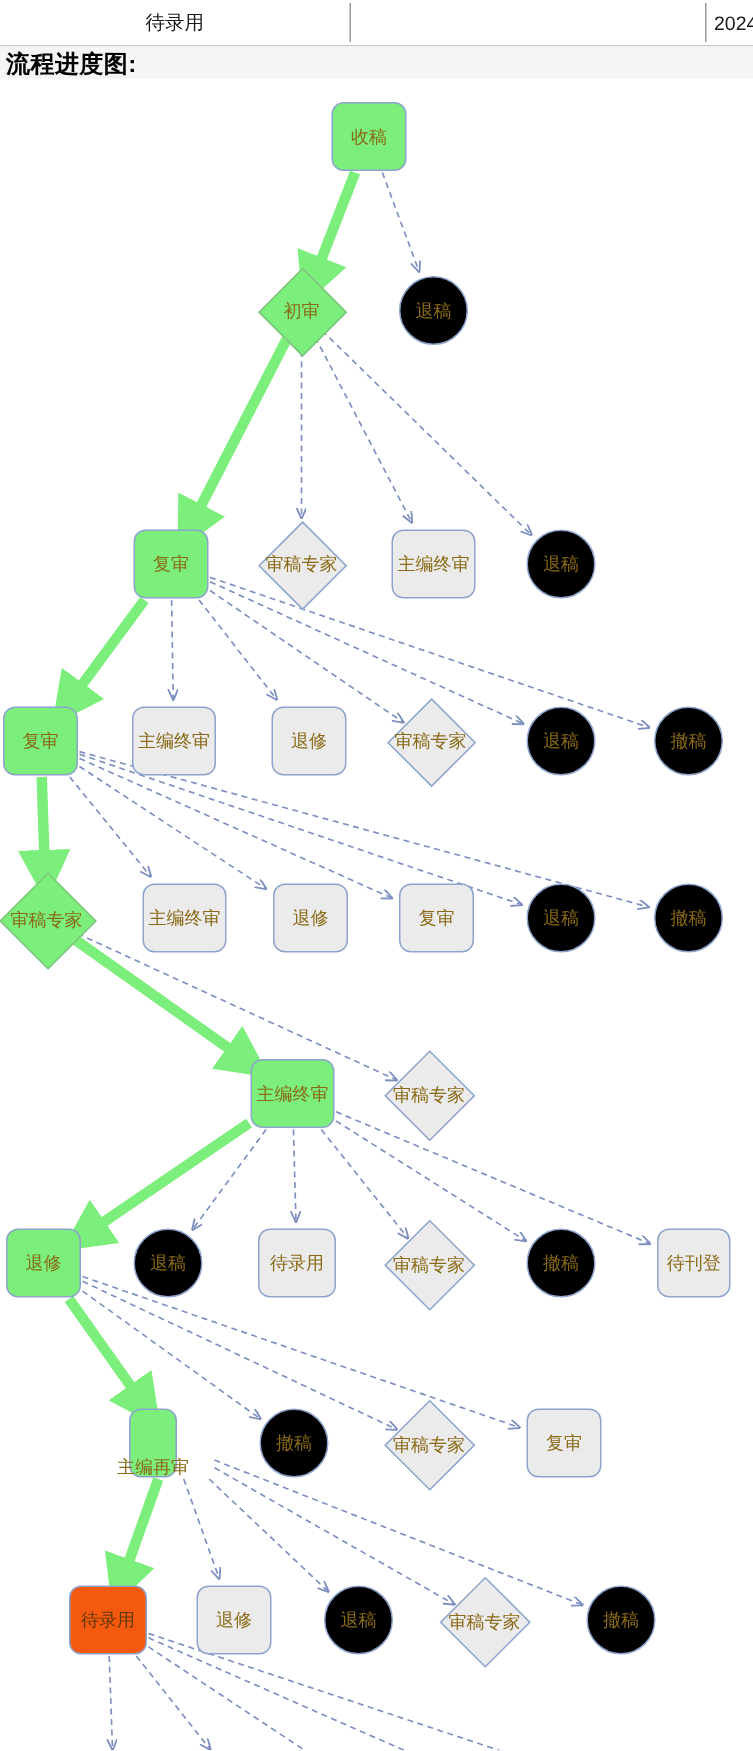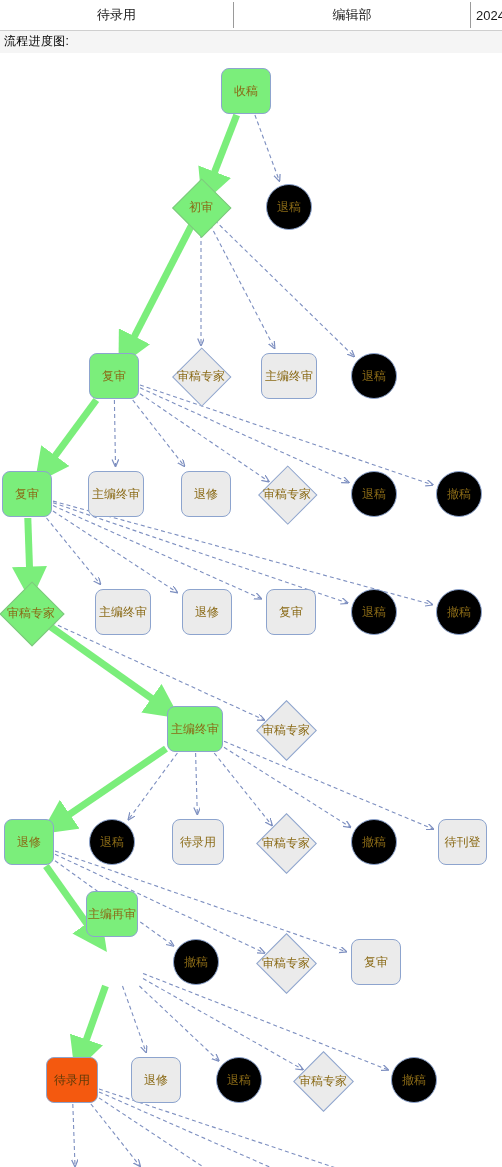--- a/index.html
+++ b/index.html
@@ -30,21 +30,21 @@
   #hdr-sep-2{left:470px;}
   #hdr-cell-3{left:471px;width:60px;justify-content:flex-start;padding-left:5px;}
 
   
   #subtitle-bar{
     position:absolute;left:0;top:31px;width:502px;height:22px;
     background:#f5f5f5;
   }
   #subtitle-text{
     position:absolute;left:4px;top:33px;
-    font-size:12px;font-weight:normal;color:#000000;
+    font-size:16px;font-weight:bold;color:#000000;
     letter-spacing:.3px;
     text-align:right;
   }
 
   
   #flow-canvas{
     position:absolute;left:0;top:53px;width:502px;height:1114px;
     background:#ffffff;
     overflow:hidden;
   }
@@ -86,21 +86,20 @@
   .node.green.rect{background:#7bee7b;border-color:#8da4ce;}
   .node.green.diamond .dia-shape{background:#7bee7b;border-color:#7fc47f;}
   .node.orange.rect{background:#f4590f;border-color:#8da4ce;color:#5d3a08;}
 </style>
 </head>
 <body>
 
 <div id="header-bar">
   <div class="hdr-cell" id="hdr-cell-1">待录用</div>
   <div class="hdr-sep" id="hdr-sep-1"></div>
-  <div class="hdr-cell" id="hdr-cell-2">编辑部</div>
   <div class="hdr-sep" id="hdr-sep-2"></div>
   <div class="hdr-cell" id="hdr-cell-3">2024</div>
 </div>
 
 <div id="subtitle-bar"></div>
 <div id="subtitle-text">流程进度图:</div>
 
 <div id="flow-canvas">
   <svg id="edge-layer" width="502" height="1114" viewBox="0 0 502 1114">
       <defs>
@@ -233,21 +232,21 @@
       <div class="node diamond" style="left: 259px; top: 763px; width: 54px; height: 54px;">
         <div class="dia-shape" style="left: 6.48px; top: 6.48px; width: 41.04px; height: 41.04px;"></div>
         <span class="lbl">审稿专家</span>
       </div>
       <div class="node circle" style="left: 351px; top: 766px; width: 46px; height: 46px;">
         <span class="lbl">撤稿</span>
       </div>
       <div class="node rect" style="left: 438px; top: 766px; width: 49px; height: 46px;">
         <span class="lbl">待刊登</span>
       </div>
-      <div class="node rect green" style="left: 86px; top: 838px; width: 52px; height: 46px;">
+      <div class="node rect green" style="left: 86px; top: 886px; width: 32px; height: 46px; align-items: flex-end;">
         <span class="lbl">主编再审</span>
       </div>
       <div class="node circle" style="left: 173px; top: 886px; width: 46px; height: 46px;">
         <span class="lbl">撤稿</span>
       </div>
       <div class="node diamond" style="left: 259px; top: 883px; width: 54px; height: 54px;">
         <div class="dia-shape" style="left: 6.48px; top: 6.48px; width: 41.04px; height: 41.04px;"></div>
         <span class="lbl">审稿专家</span>
       </div>
       <div class="node rect" style="left: 351px; top: 886px; width: 50px; height: 46px;">

